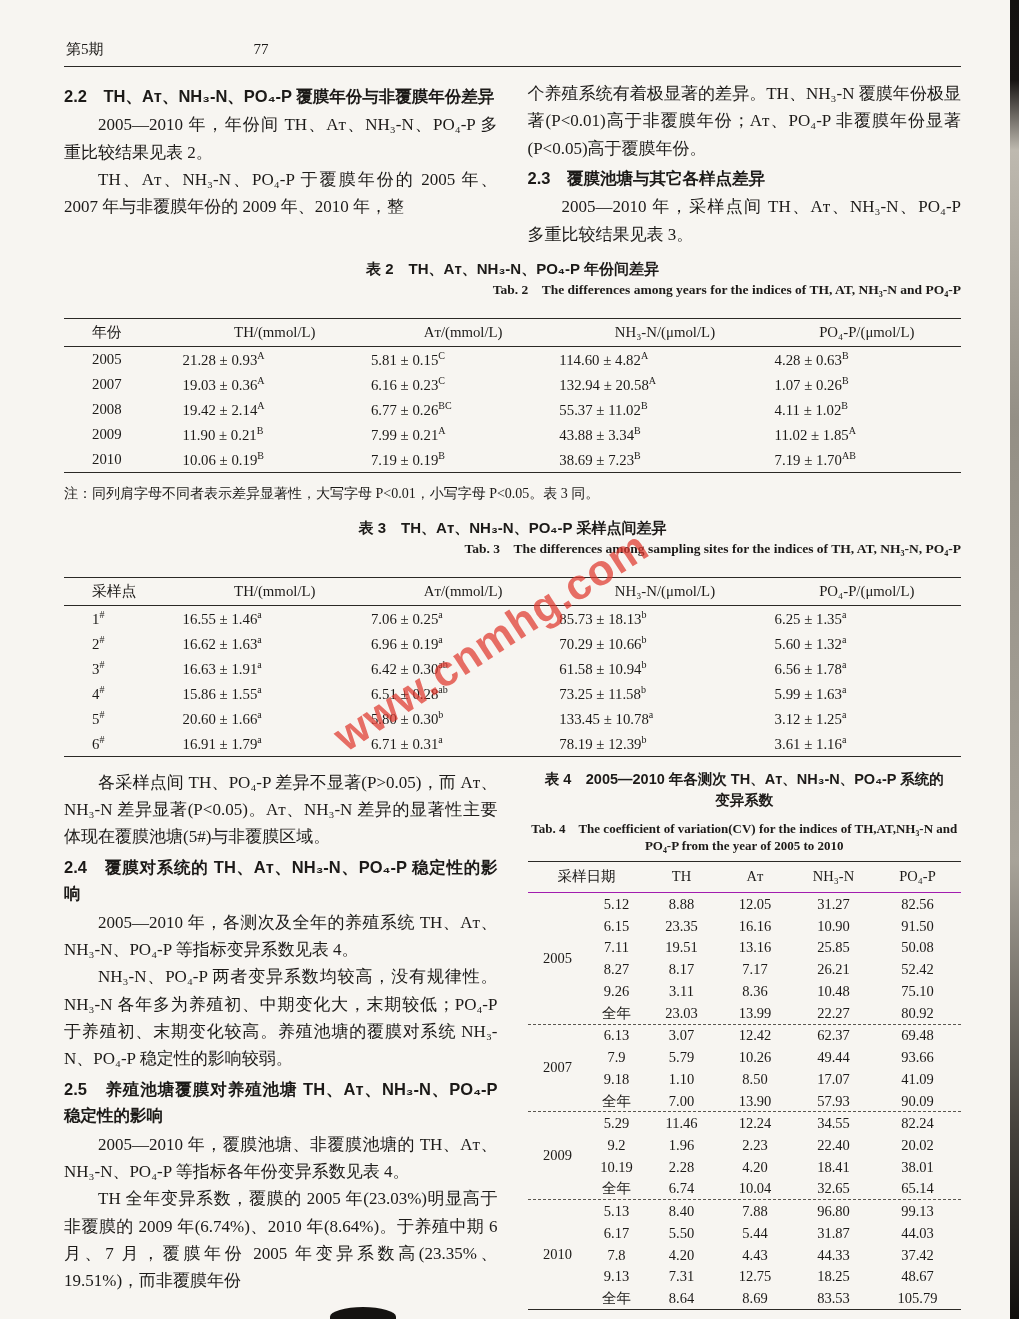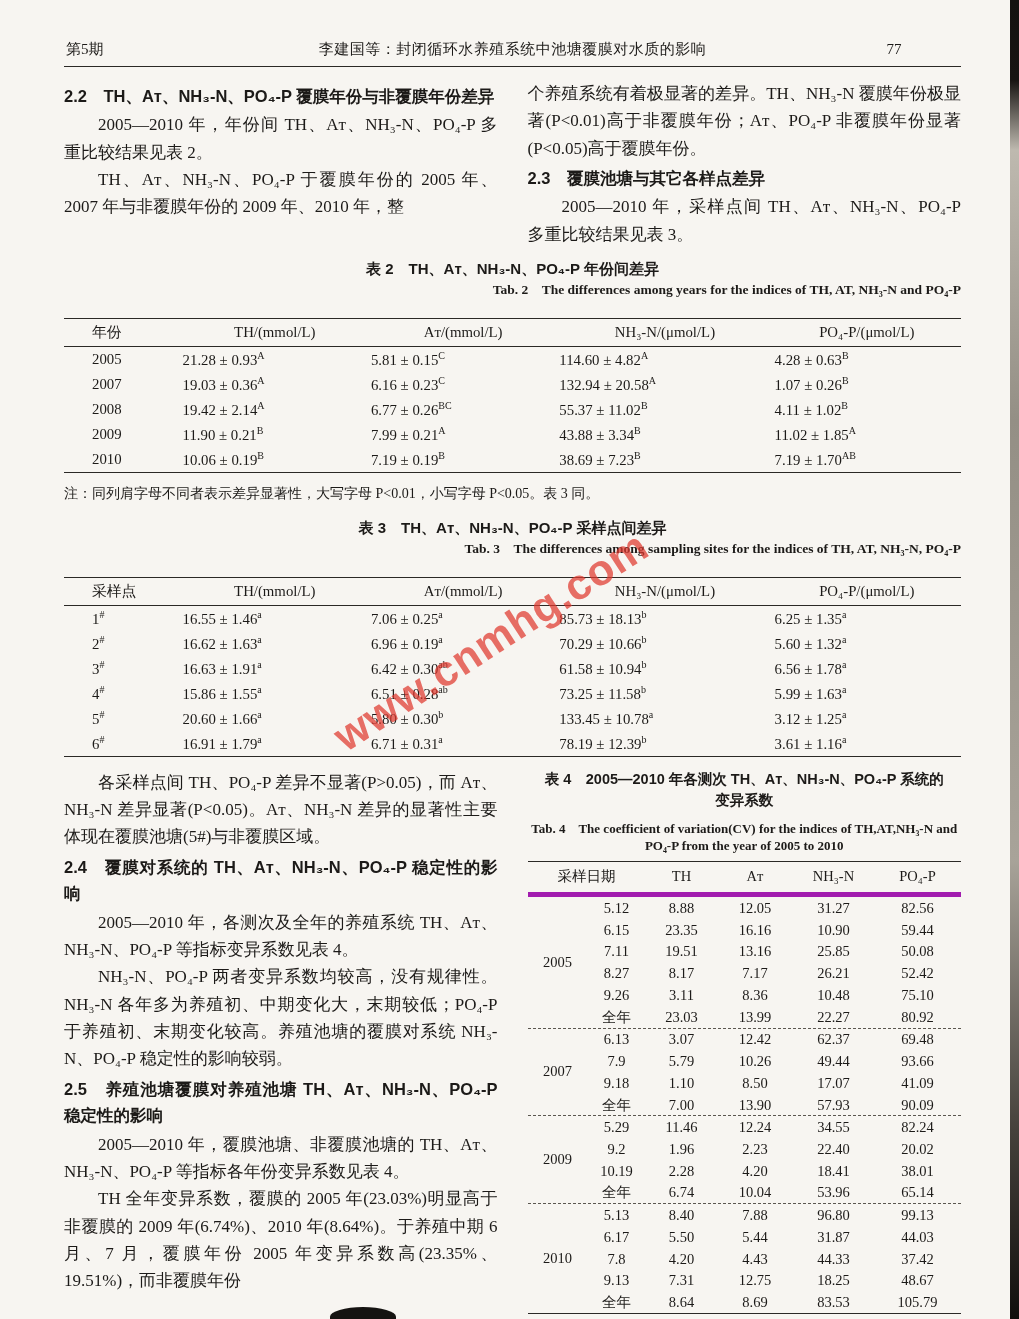--- a/index.html
+++ b/index.html
@@ -46,21 +46,21 @@
   .note { font-size:14px; margin-top:12px; }
   
   .t4cap-cn {
     text-align:center; font-weight:bold; font-size:14.5px; line-height:1.45;
     font-family:"Liberation Sans","DejaVu Sans",sans-serif; padding:0 10px;
   }
   .t4cap-en { text-align:center; font-weight:bold; font-size:13px; line-height:1.35; margin-top:9px; }
   .t4table { border-top:1.6px solid #2b2926; border-bottom:1.6px solid #2b2926; margin-top:6px; }
   .t4head {
     display:grid; grid-template-columns:118px 72px 75px 82px 86px;
-    text-align:center; font-size:14.5px; padding:3px 0 4px 0; border-bottom:5px solid #a21caf;
+    text-align:center; font-size:14.5px; padding:3px 0 4px 0; border-bottom:1px solid #a21caf;
   }
   .t4group { display:flex; }
   .t4group + .t4group { border-top:1px dashed #5a564f; }
   .t4year { width:60px; display:flex; align-items:center; justify-content:center; font-size:14.5px; }
   .t4rows { flex:1; }
   .t4row {
     display:grid; grid-template-columns:58px 72px 75px 82px 86px;
     text-align:center; font-size:14.5px; padding:1.8px 0; line-height:1.25;
   }
   
@@ -86,21 +86,20 @@
 <body>
 
 <div class="page">
 
   <div class="watermark">www.cnmhg.com</div>
   <div class="scan-right"></div>
   <div class="scan-blob"></div>
 
   <div class="pagehead">
     <span class="issue">第5期</span>
-    <span class="rtitle">李建国等：封闭循环水养殖系统中池塘覆膜对水质的影响</span>
     <span class="pno">77</span>
   </div>
   <div class="headrule"></div>
 
   <div class="twocol">
     <div class="col">
       <h3 class="sec">2.2　TH、Aᴛ、NH₃-N、PO₄-P 覆膜年份与非覆膜年份差异</h3>
       <p>2005—2010 年，年份间 TH、Aᴛ、NH₃-N、PO₄-P 多重比较结果见表 2。</p>
       <p>TH、Aᴛ、NH₃-N、PO₄-P 于覆膜年份的 2005 年、2007 年与非覆膜年份的 2009 年、2010 年，整</p>
     </div>
@@ -269,21 +268,21 @@
                     <span>12.05</span>
                     <span>31.27</span>
                     <span>82.56</span>
                   </div>
 
                   <div class="t4row">
                     <span>6.15</span>
                     <span>23.35</span>
                     <span>16.16</span>
                     <span>10.90</span>
-                    <span>59.44</span>
+                    <span>91.50</span>
                   </div>
 
                   <div class="t4row">
                     <span>7.11</span>
                     <span>19.51</span>
                     <span>13.16</span>
                     <span>25.85</span>
                     <span>50.08</span>
                   </div>
 
@@ -376,21 +375,21 @@
                     <span>2.28</span>
                     <span>4.20</span>
                     <span>18.41</span>
                     <span>38.01</span>
                   </div>
 
                   <div class="t4row">
                     <span>全年</span>
                     <span>6.74</span>
                     <span>10.04</span>
-                    <span>53.96</span>
+                    <span>32.65</span>
                     <span>65.14</span>
                   </div>
                 </div>
             </div>
 
             <div class="t4group">
               <div class="t4year">2010</div>
               <div class="t4rows">
 
                   <div class="t4row">

